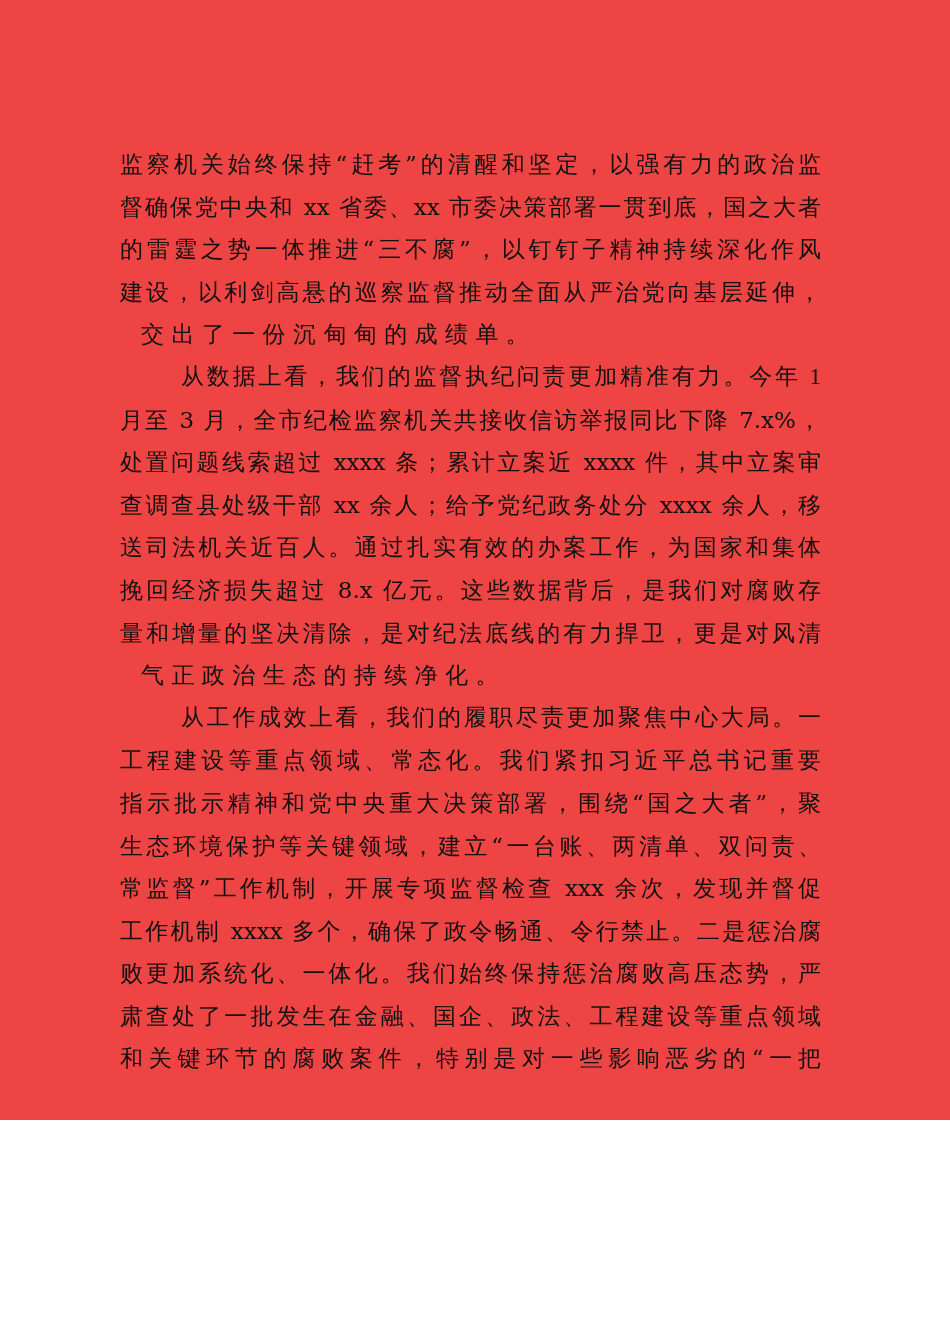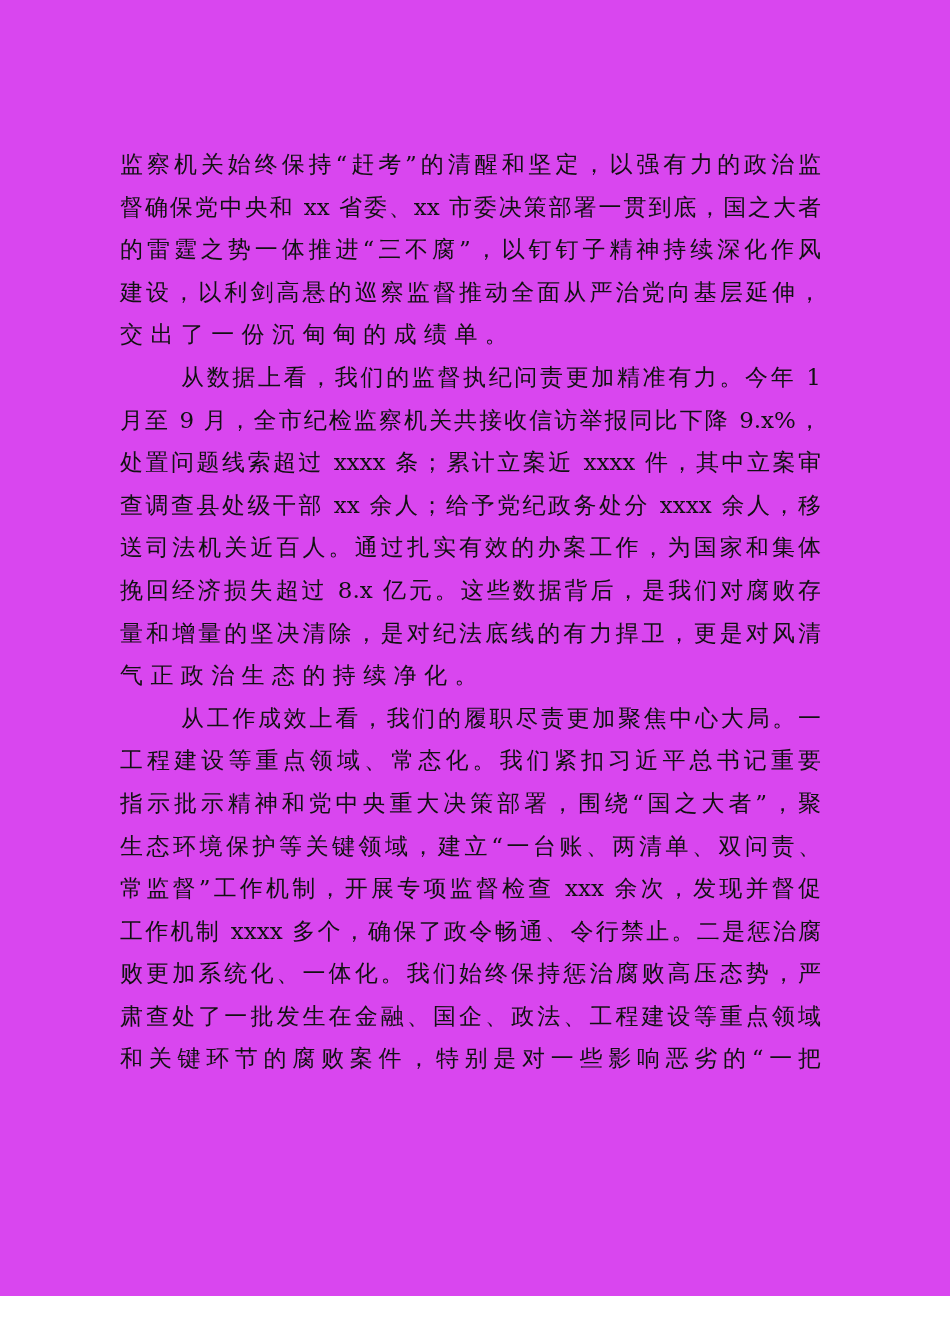--- a/index.html
+++ b/index.html
@@ -13,65 +13,67 @@
       position: relative;
       overflow: hidden;
       font-family: "DejaVu Serif", "Liberation Serif", serif;
       color: #111111;
     }
     .page {
       position: absolute;
       left: 0;
       top: 0;
       width: 950px;
-      height: 1296px;
-      background: #d946ef;
+      height: 1120px;
+      background: #ef4444;
     }
     .body-text {
       position: absolute;
       left: 120px;
       top: 143px;
       width: 701px;
     }
     .line {
       display: block;
       height: 42.6px;
       line-height: 42.6px;
       font-size: 23px;
       white-space: nowrap;
       text-align: justify;
       text-align-last: justify;
       overflow: visible;
     }
     .line.last {
       text-align-last: left;
       letter-spacing: 7.4px;
+      margin-left: 21px;
     }
     .line.indent {
       padding-left: 61px;
       box-sizing: border-box;
+      font-family: Liberation Serif, serif;
     }
   </style>
 </head>
 <body>
 
 <div class="page">
   <div class="body-text">
 
     <div>
       <span class="line">监察机关始终保持“赶考”的清醒和坚定，以强有力的政治监</span>
       <span class="line">督确保党中央和 xx 省委、xx 市委决策部署一贯到底，国之大者</span>
       <span class="line">的雷霆之势一体推进“三不腐”，以钉钉子精神持续深化作风</span>
       <span class="line">建设，以利剑高悬的巡察监督推动全面从严治党向基层延伸，</span>
       <span class="line last">交出了一份沉甸甸的成绩单。</span>
     </div>
 
     <div>
       <span class="line indent">从数据上看，我们的监督执纪问责更加精准有力。今年 1</span>
-      <span class="line">月至 9 月，全市纪检监察机关共接收信访举报同比下降 9.x%，</span>
+      <span class="line">月至 3 月，全市纪检监察机关共接收信访举报同比下降 7.x%，</span>
       <span class="line">处置问题线索超过 xxxx 条；累计立案近 xxxx 件，其中立案审</span>
       <span class="line">查调查县处级干部 xx 余人；给予党纪政务处分 xxxx 余人，移</span>
       <span class="line">送司法机关近百人。通过扎实有效的办案工作，为国家和集体</span>
       <span class="line">挽回经济损失超过 8.x 亿元。这些数据背后，是我们对腐败存</span>
       <span class="line">量和增量的坚决清除，是对纪法底线的有力捍卫，更是对风清</span>
       <span class="line last">气正政治生态的持续净化。</span>
     </div>
 
     <div>
       <span class="line indent">从工作成效上看，我们的履职尽责更加聚焦中心大局。一</span>

